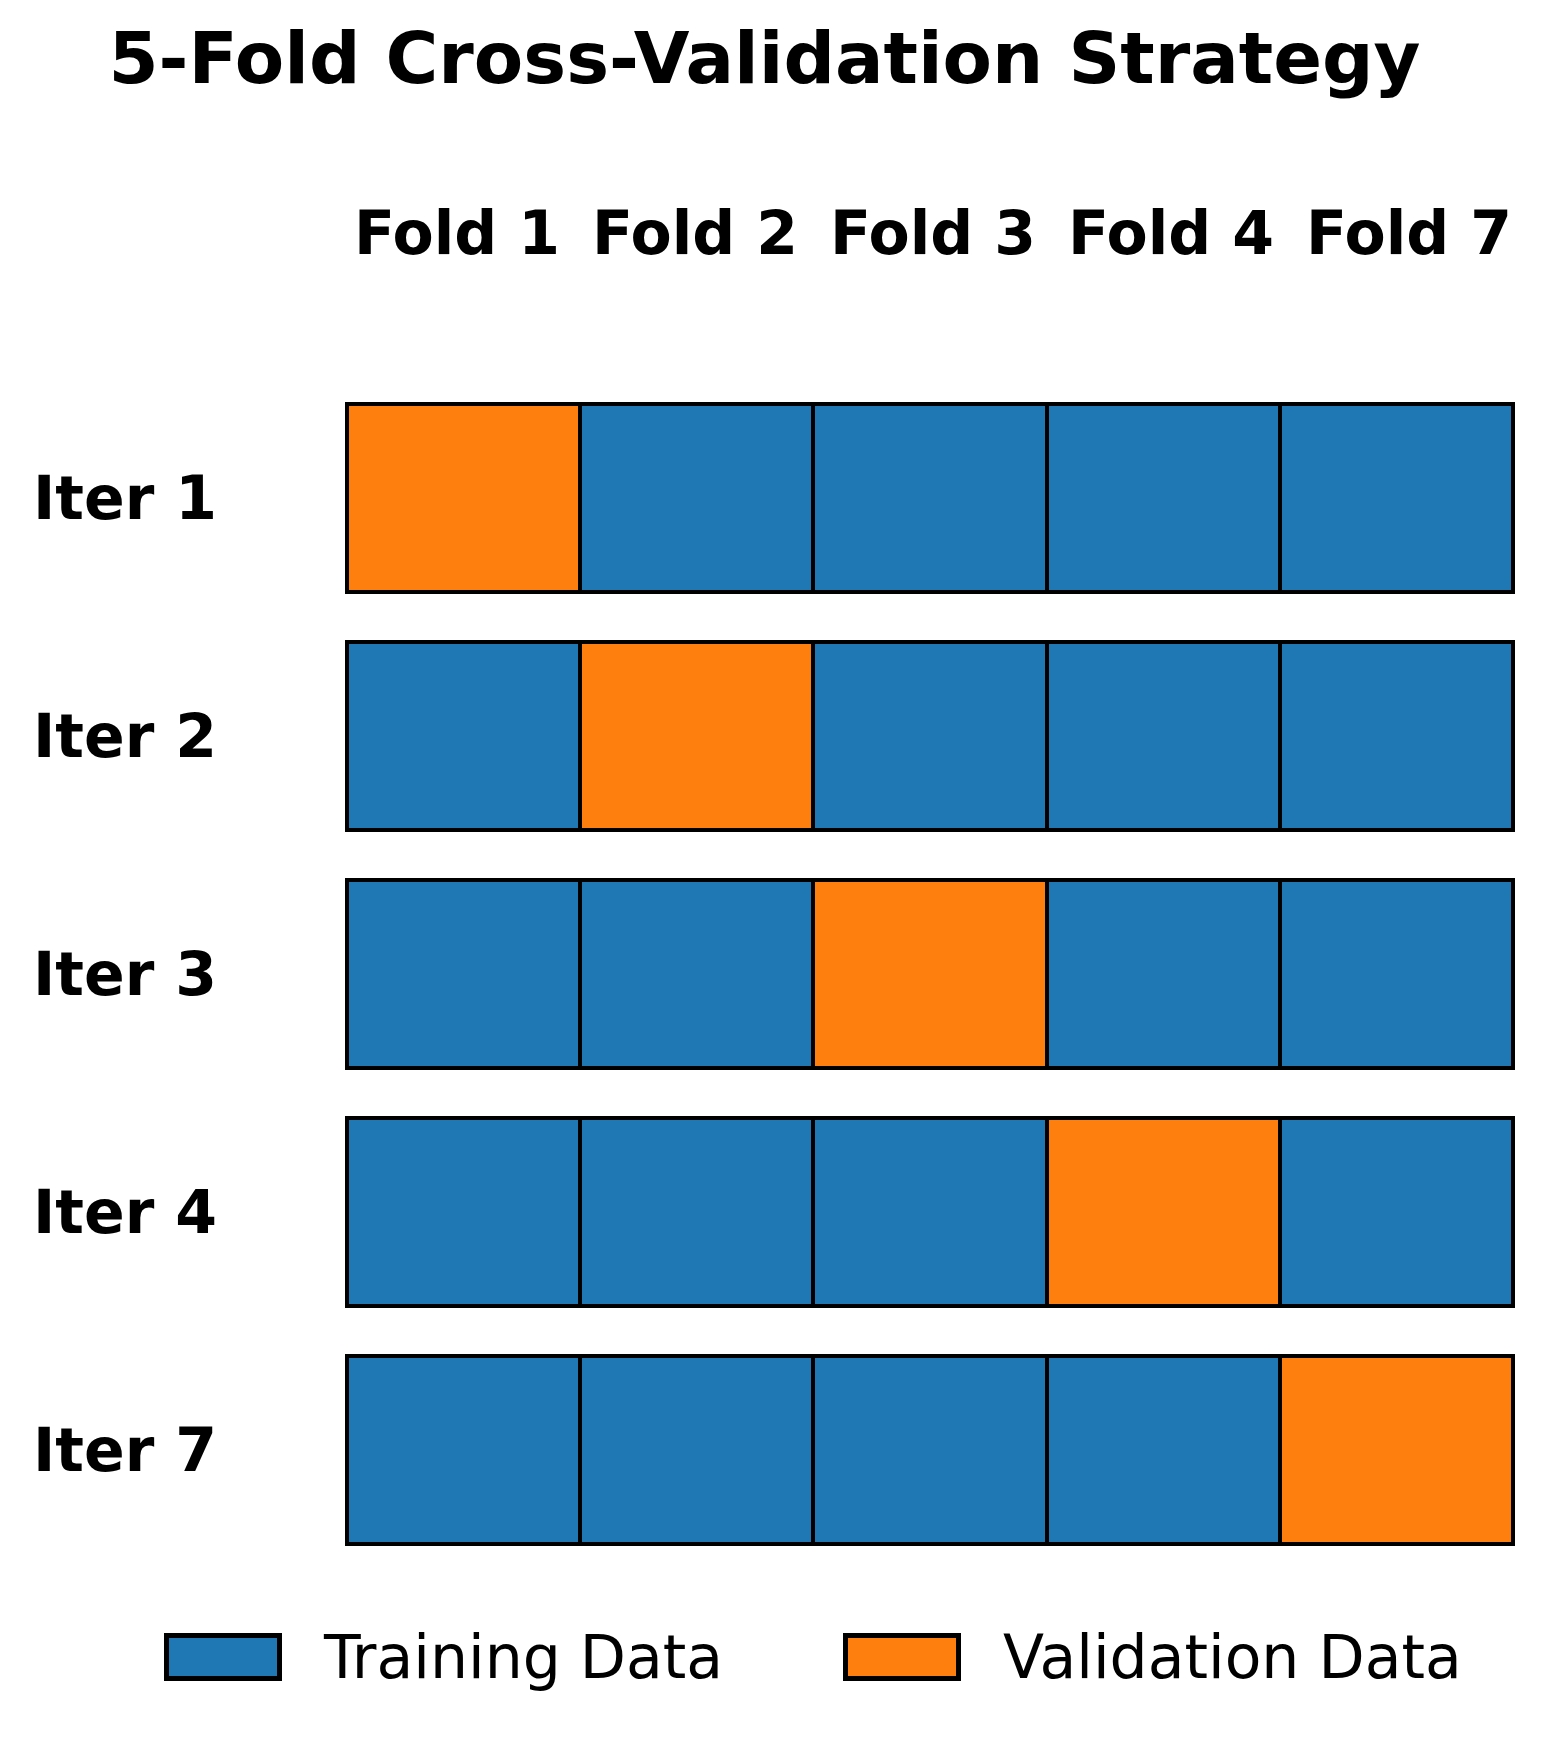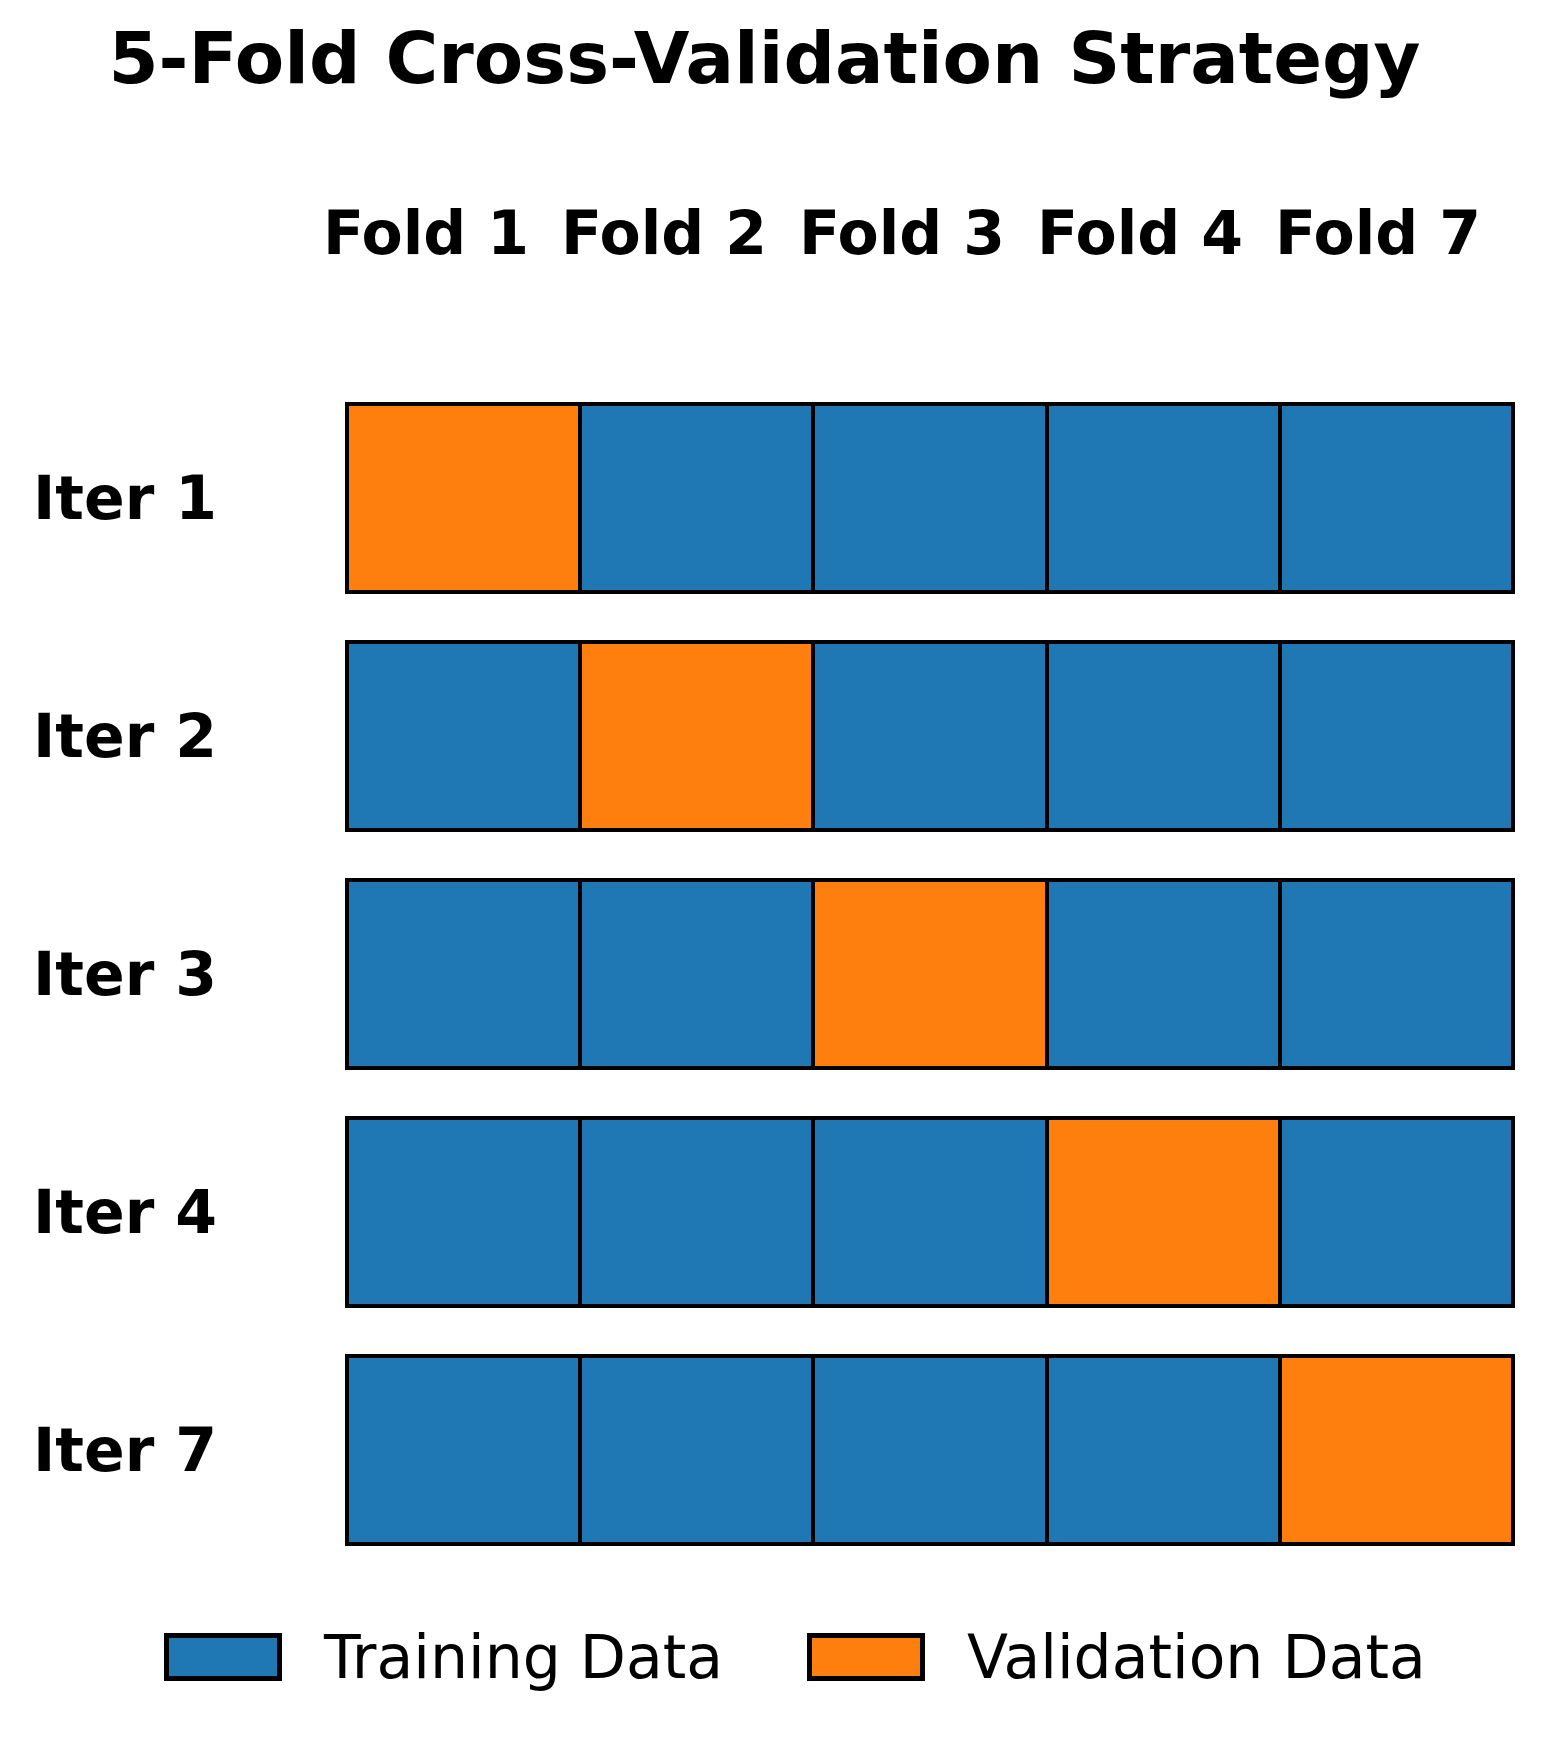--- a/index.html
+++ b/index.html
@@ -25,21 +25,21 @@
     top: 16px;
     left: 0;
     width: 100%;
     text-align: center;
     font-size: 72px;
     font-weight: 700;
     white-space: nowrap;
   }
   .fold-header {
     position: absolute;
-    left: 307px;
+    left: 338px;
     top: 198px;
     width: 1190px;
     display: flex;
   }
   .fold-label {
     flex: 1;
     text-align: center;
     font-size: 60px;
     font-weight: 700;
     white-space: nowrap;
@@ -76,21 +76,21 @@
   }
   .cell + .cell { margin-left: -4px; }
   .cell[data-type="training"] { background: var(--c-training); }
   .cell[data-type="validation"] { background: var(--c-validation); }
   .legend {
     position: absolute;
     left: 164px;
     top: 1622px;
     display: flex;
     align-items: center;
-    gap: 84px;
+    gap: 120px;
   }
   .legend-item {
     display: flex;
     align-items: center;
     gap: 42px;
   }
   .swatch {
     width: 118px;
     height: 48px;
     box-sizing: border-box;

